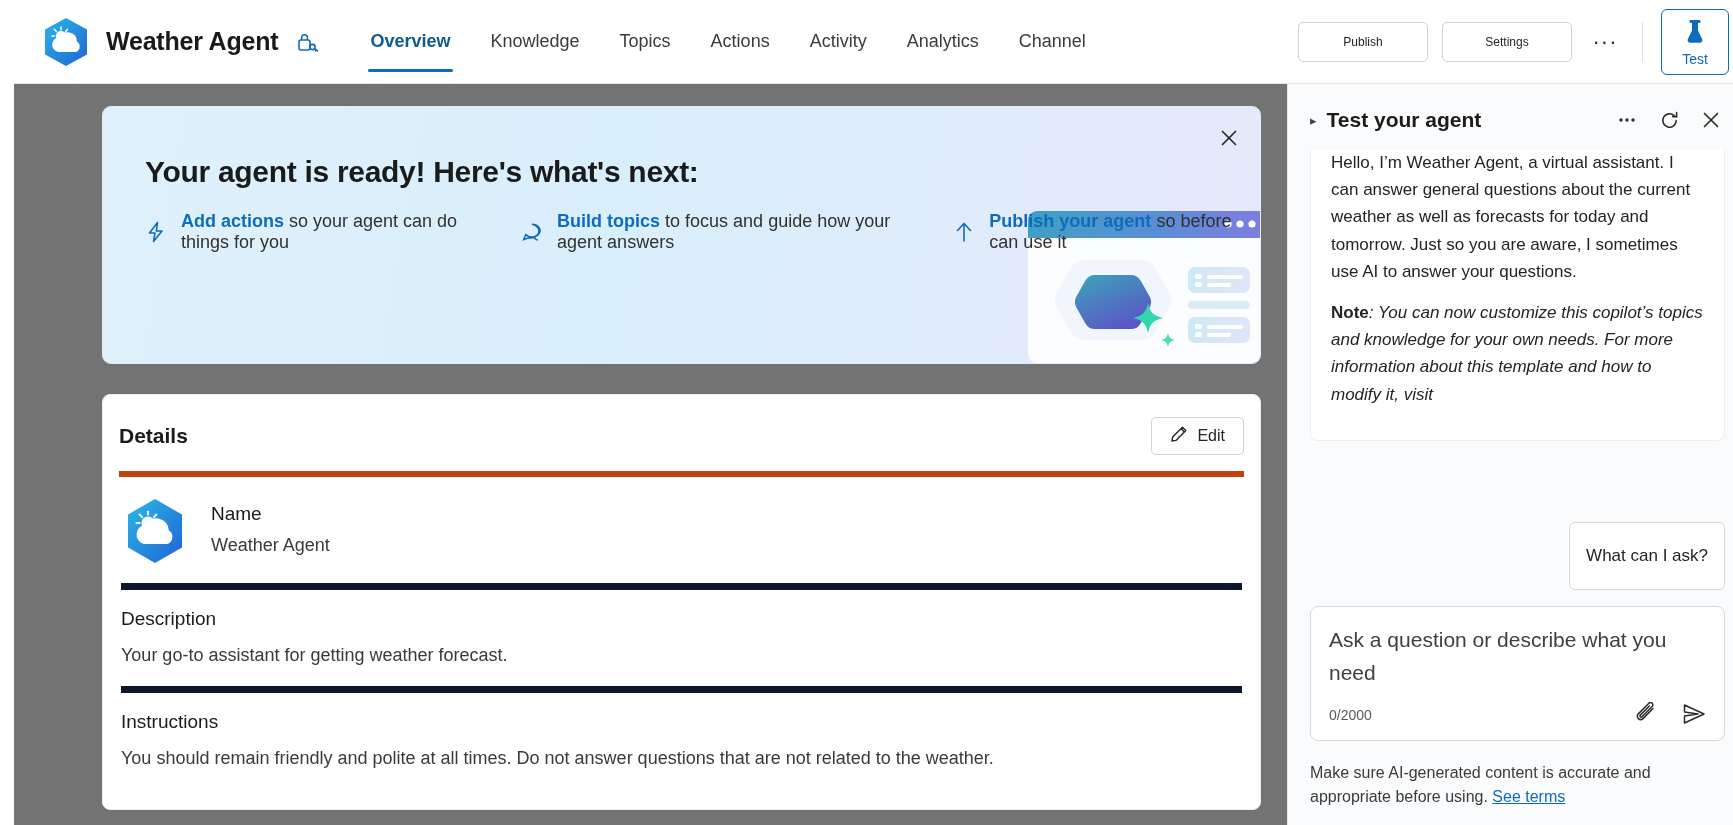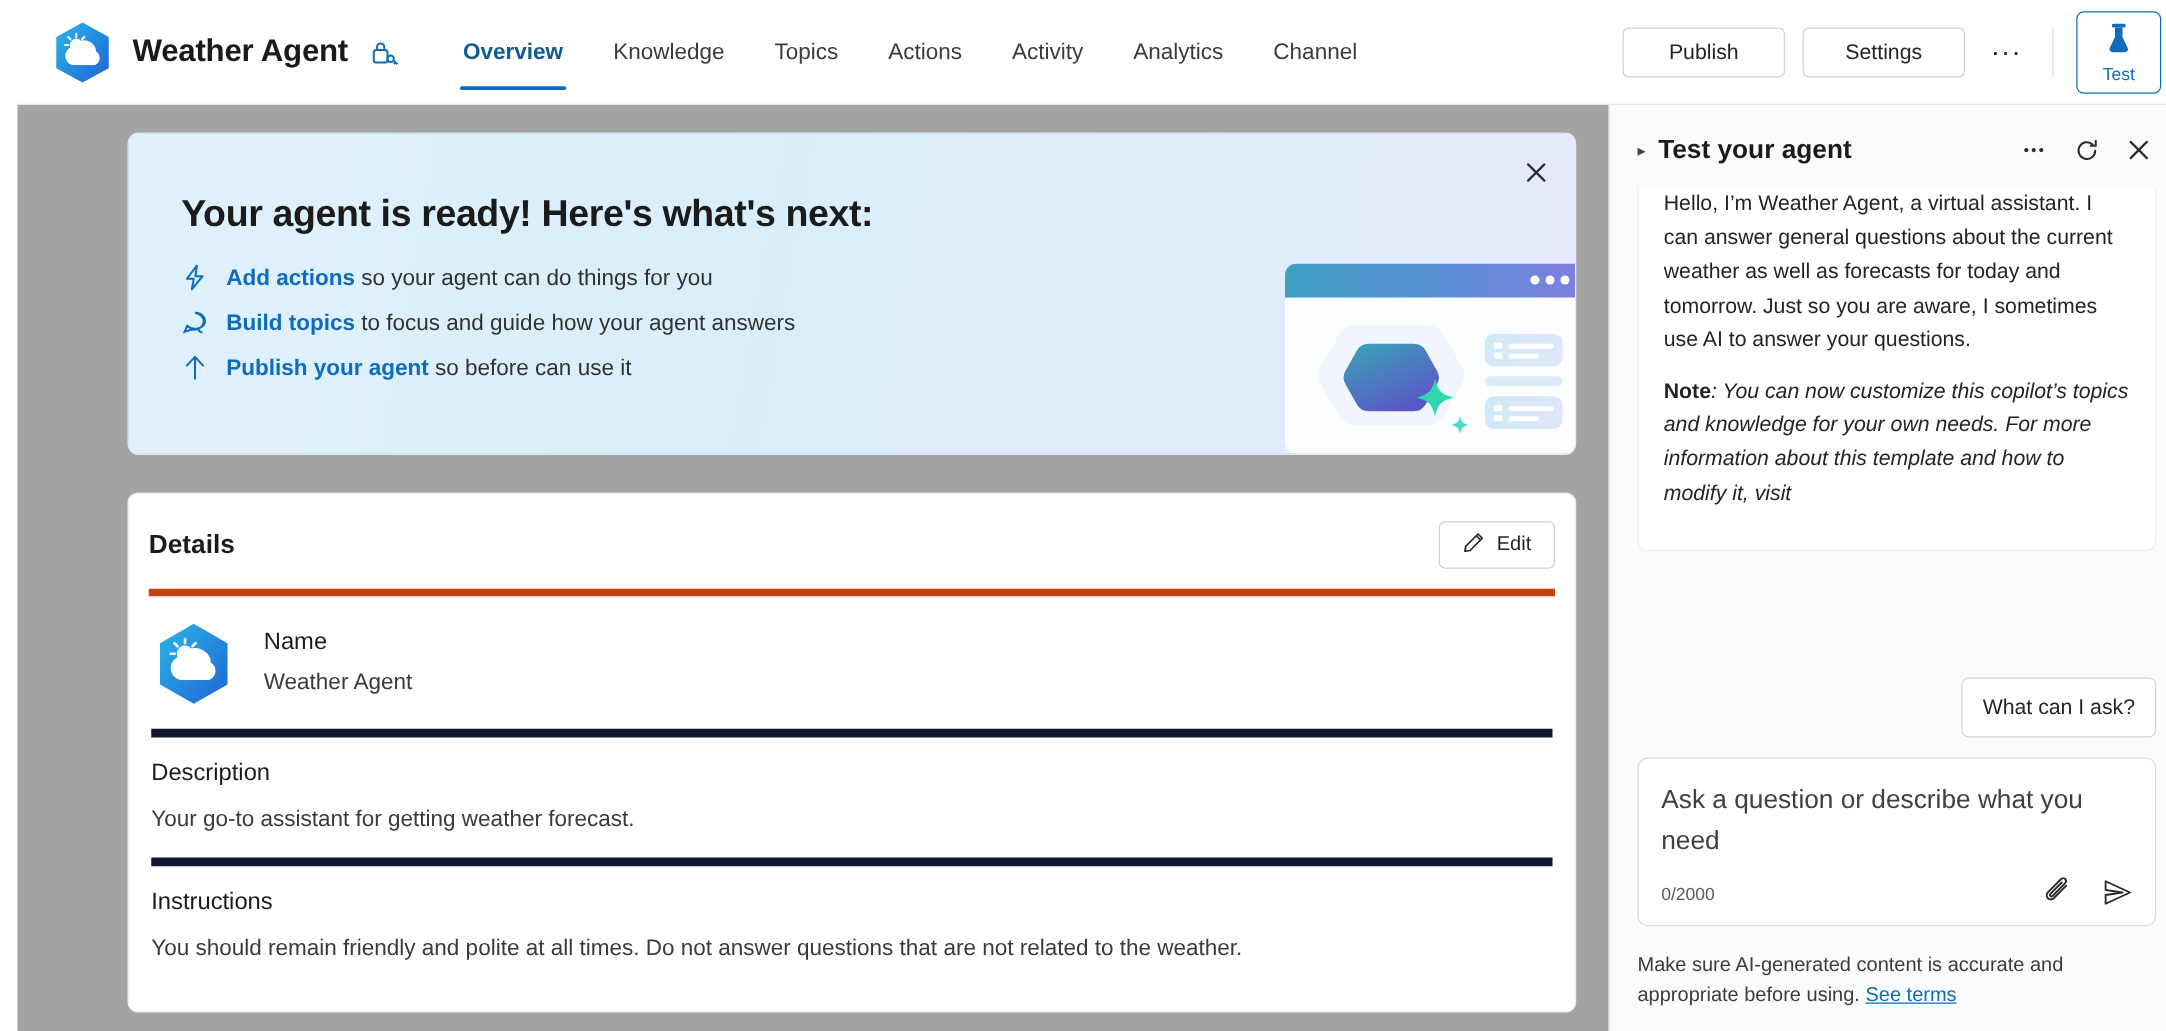--- a/index.html
+++ b/index.html
@@ -39,42 +39,42 @@
   .nav-tab.active { color: #0f5a8f; font-weight: bold; }
   .nav-tab.active::after {
     content:""; position: absolute; left: 18px; right: 18px; bottom: 12px;
     height: 3px; background: #0f6cbd; border-radius: 2px;
   }
 
   .header-right { margin-left: auto; display: flex; align-items: center; gap: 14px; }
   .hbtn {
     min-width: 130px; height: 40px; padding: 0 20px;
     border: 1px solid #d1d1d1; border-radius: 5px; background: #fff;
-    font-size: 17px; color: #242424; cursor: pointer;
+    font-size: 12px; color: #242424; cursor: pointer;
     font-family: "Liberation Sans", sans-serif;
     display:flex; align-items:center; justify-content:center;
   }
   .ellipsis-btn {
     width: 38px; height: 38px; display: flex; align-items: center; justify-content: center;
     font-size: 22px; color: #242424; cursor: pointer; letter-spacing: 1px;
     background:none; border:none;
   }
   .hsep { width: 1px; height: 40px; background: #e0e0e0; margin: 0 4px; }
   .test-btn {
     width: 68px; height: 66px; border: 1px solid #0f6cbd; border-radius: 6px;
     background: #fff; display: flex; flex-direction: column; align-items: center;
     justify-content: center; gap: 2px; cursor: pointer;
   }
   .test-btn .tlabel { font-size: 14px; color: #0f6cbd; }
 
   
   .body-row { display: flex; flex: 1; min-height: 0; }
 
   .main {
-    flex: 1; min-width: 0; background: #a3a3a3;
+    flex: 1; min-width: 0; background: #737373;
     padding: 22px 0 0 0; overflow: hidden; position: relative;
   }
   .main-inner { padding: 0 26px 0 88px; }
 
   
   .banner {
     position: relative; height: 258px; border-radius: 9px;
     background: linear-gradient(100deg,#dff1fb 0%,#d9eefb 45%,#e6e9fb 100%);
     overflow: hidden; margin-bottom: 30px;
     border: 1px solid #e4edf5;
@@ -82,21 +82,21 @@
   .banner-close {
     position: absolute; top: 14px; right: 14px; width: 34px; height: 34px;
     display: flex; align-items: center; justify-content: center; cursor: pointer;
     border-radius: 4px; background: none; border: none;
   }
   .banner-content { padding: 48px 0 0 42px; position: relative; z-index: 2; }
   .banner-title {
     font-size: 30px; font-weight: bold; color: #1b1b1b; margin-bottom: 22px;
     letter-spacing: -0.3px;
   }
-  .banner-list { display: flex; flex-direction: column; gap: 14px; }
+  .banner-list { display: flex; gap: 14px; }
   .banner-item { display: flex; align-items: center; gap: 14px; font-size: 18px; color: #323130; }
   .banner-item .bicon { width: 22px; height: 22px; flex: 0 0 22px; display:flex; align-items:center; justify-content:center; }
   .banner-item a { color: #0f6cbd; font-weight: bold; text-decoration: none; cursor: pointer; }
   .banner-art {
     position: absolute; right: 0; bottom: 0; width: 238px; height: 158px; z-index: 1;
   }
 
   
   .card {
     background: #fff; border: 1px solid #ececec; border-radius: 8px;
@@ -149,21 +149,21 @@
   .bubble p { margin-bottom: 14px; }
   .bubble .note { font-style: italic; color: #242424; }
   .bubble .note b { font-style: normal; }
   .scrollbar {
     position: absolute; right: 4px; top: 26px; width: 6px; height: 250px;
     background: #c8c8c8; border-radius: 3px; cursor: pointer;
   }
   .suggest-row { display: flex; justify-content: flex-end; padding: 10px 22px 0 22px; }
   .suggest-chip {
     border: 1px solid #d6d6d6; border-radius: 6px; background: #fff;
-    padding: 13px 16px; font-size: 17px; color: #242424; cursor: pointer;
+    padding: 23px 16px; font-size: 17px; color: #242424; cursor: pointer;
     font-family: "Liberation Sans", sans-serif;
   }
 
   .composer {
     margin: 16px 22px 0 22px; border: 1px solid #d9d9d9; border-radius: 8px;
     background: #fff; padding: 16px 16px 12px 18px; position: relative;
   }
   .composer-ph { font-size: 21px; color: #404040; line-height: 1.6; min-height: 54px; }
   .composer-bottom { display: flex; align-items: center; margin-top: 12px; }
   .counter { font-size: 14px; color: #5a5a5a; }

